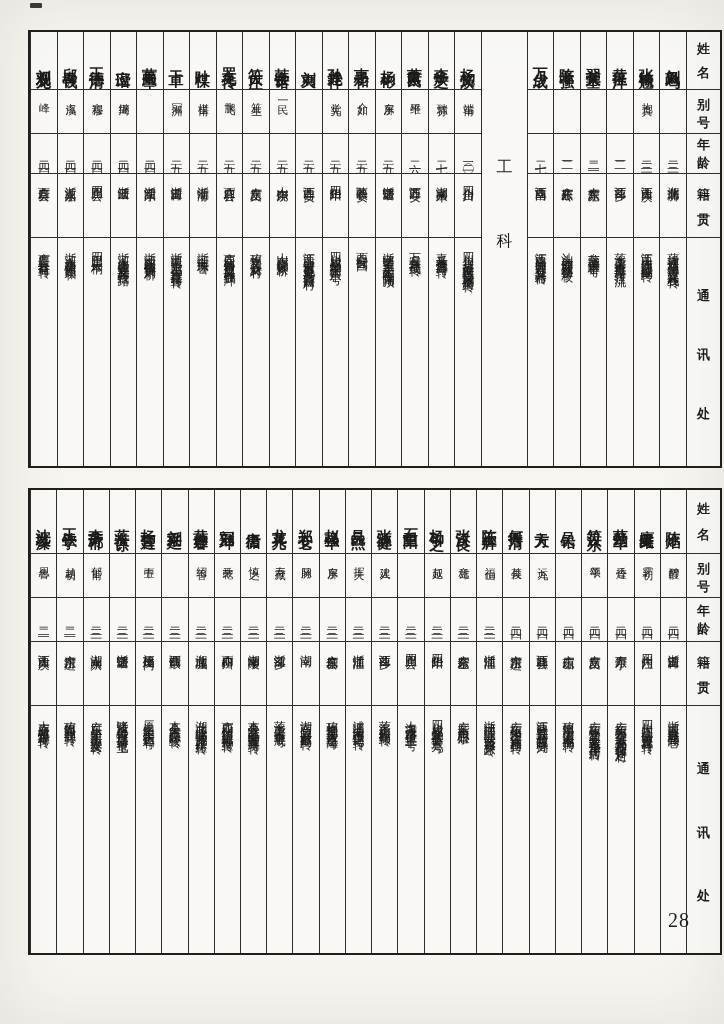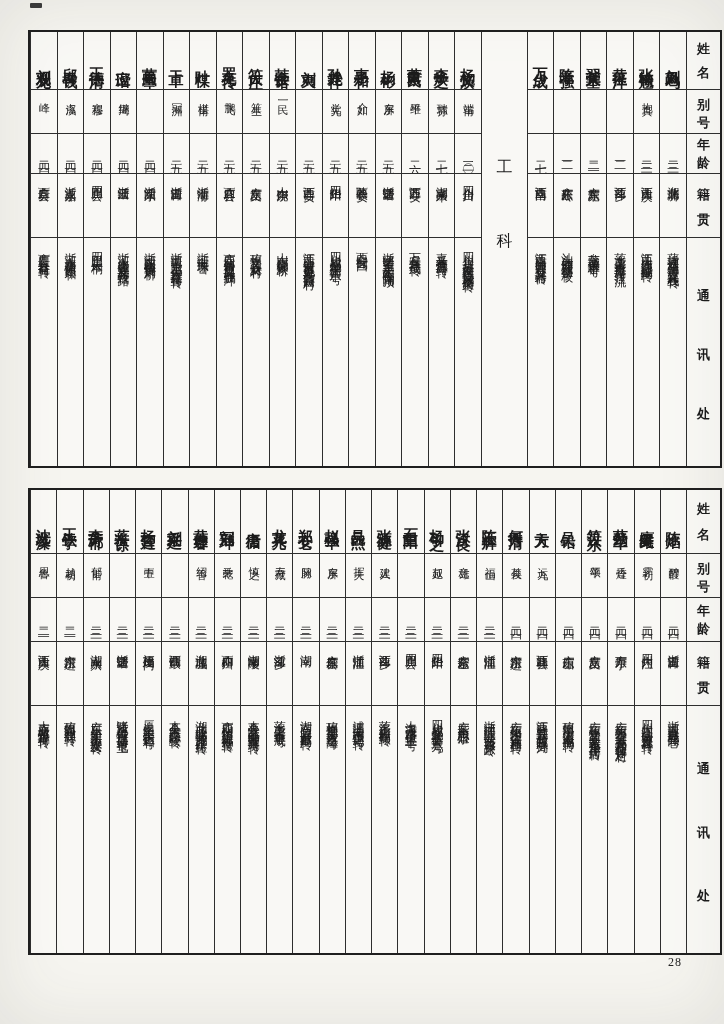--- a/index.html
+++ b/index.html
@@ -55,22 +55,22 @@
     font-family:"Liberation Sans","DejaVu Sans",sans-serif;
   }
 
   .section-cell{
     flex:1 1 auto;display:flex;flex-direction:column;align-items:center;
     justify-content:center;gap:58px;padding-bottom:90px;box-sizing:border-box;
   }
   .section-cell span{font-size:16px;line-height:1;}
 
   .page-number{
-    position:absolute;left:668px;top:955px;
-    font-size:12px;letter-spacing:1px;color:#222;
+    position:absolute;left:668px;top:909px;
+    font-size:20px;letter-spacing:1px;color:#222;
   }
 </style>
 </head>
 <body>
 
 <div class="paper-shade"></div>
 <div class="artifact" style="left:30px;top:3px;width:12px;height:5px;"></div>
 
 <div id="table-top" class="roster roster-top">
     <div class="col header-col">

